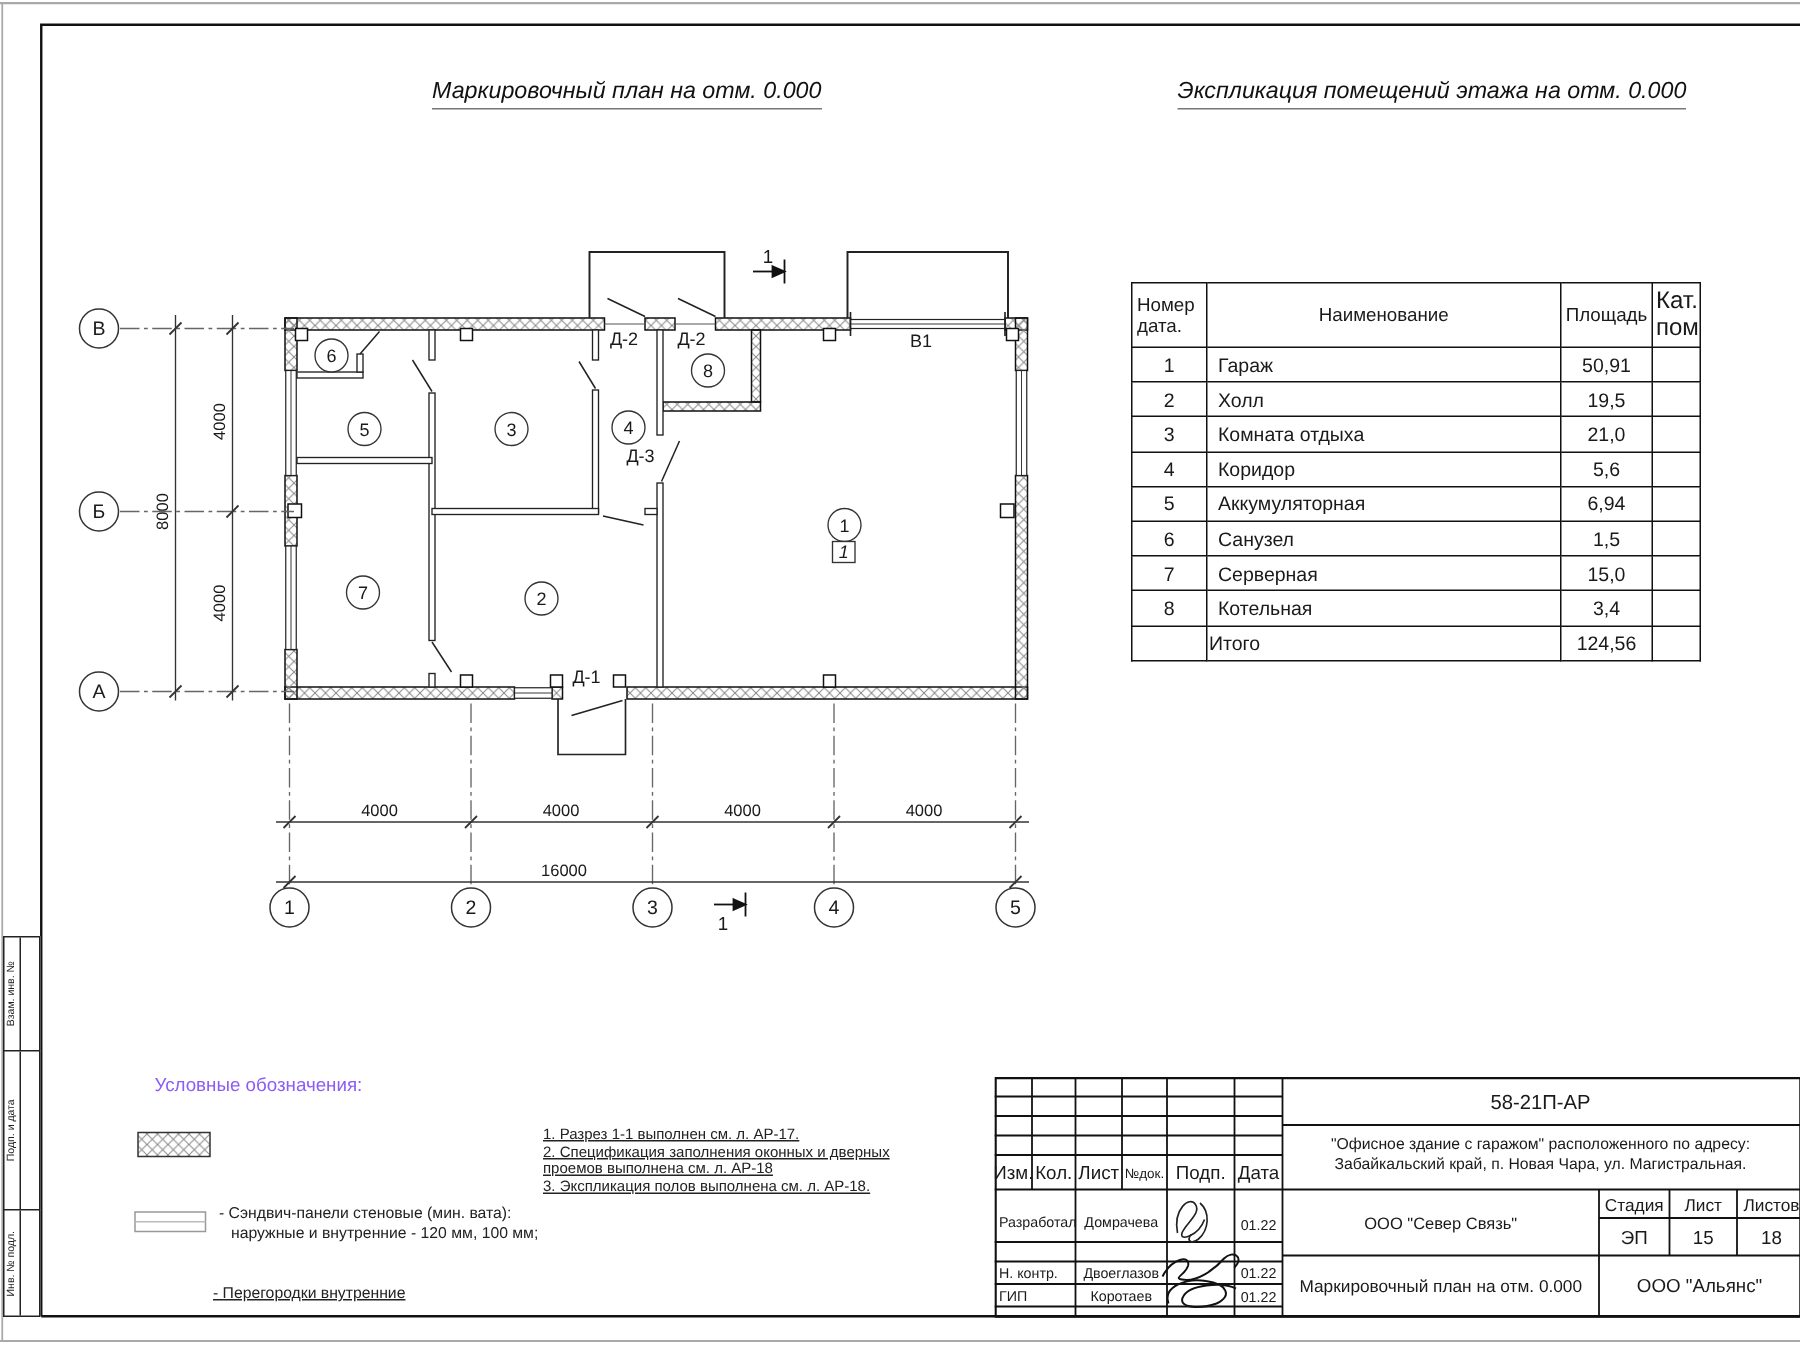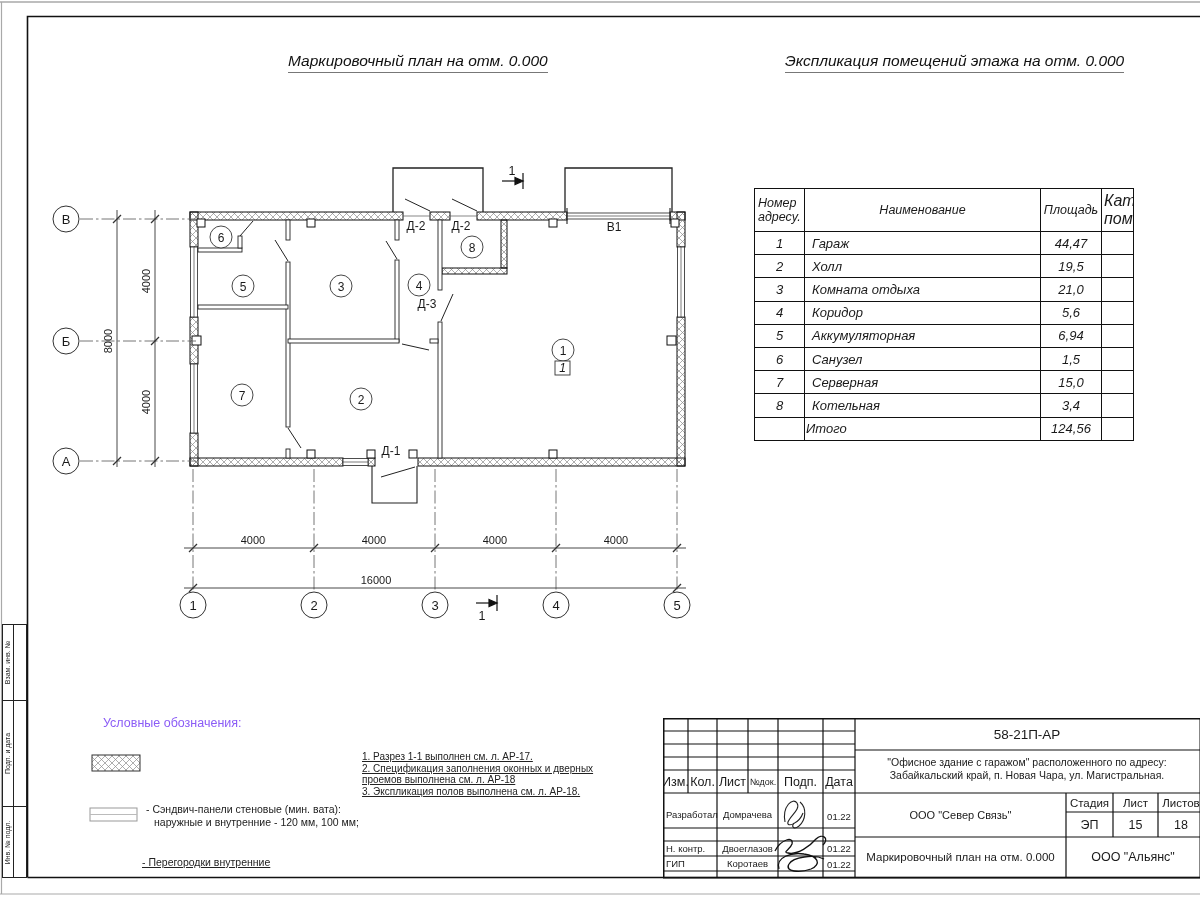--- a/index.html
+++ b/index.html
@@ -3,21 +3,21 @@
 <meta charset="utf-8">
 <style>
   html,body{margin:0;padding:0;}
   body{width:1200px;height:900px;position:relative;background:#fff;overflow:hidden;
        font-family:"Liberation Sans",sans-serif;color:#1a1a1a;}
   .abs{position:absolute;}
   
   .sheet-title{position:absolute;font-style:italic;font-size:15.5px;white-space:nowrap;
                border-bottom:1px solid #777;padding-bottom:2px;color:#111;}
   
-  #room-table{position:absolute;left:754px;top:188px;font-style:italic;}
+  #room-table{position:absolute;left:754px;top:188px;}
   #room-table table{border-collapse:collapse;table-layout:fixed;width:379px;background:#fff;}
   #room-table td,#room-table th{border:1.4px solid #111;font-weight:normal;overflow:hidden;white-space:nowrap;}
   #room-table th{height:40px;font-size:12.5px;line-height:1.15;}
   #room-table .h1{text-align:left;padding-left:3px;}
   #room-table .h4{font-size:16px;text-align:left;padding-left:2px;}
   #room-table td{height:20.2px;font-size:13px;}
   #room-table .c0{text-align:center;}
   #room-table .c1{text-align:left;padding-left:7px;}
   #room-table .c2{text-align:center;}
   #room-table .total-label{padding-right:10px;}
@@ -255,31 +255,31 @@
 <div id="room-table">
   <table>
     <colgroup>
         <col style="width:50px">
         <col style="width:236px">
         <col style="width:61px">
         <col style="width:32px">
       </colgroup>
     <thead>
       <tr>
-        <th class="h1"><span>Номер</span><br><span>адресу.</span></th>
+        <th class="h1"><span>Номер</span><br><span>дата.</span></th>
         <th>Наименование</th>
         <th>Площадь</th>
         <th class="h4"><span>Кат.</span><br><span>пом.</span></th>
       </tr>
     </thead>
     <tbody>
         <tr>
           <td class="c0">1</td>
           <td class="c1">Гараж</td>
-          <td class="c2">44,47</td>
+          <td class="c2">50,91</td>
           <td class="c3"></td>
         </tr>
         <tr>
           <td class="c0">2</td>
           <td class="c1">Холл</td>
           <td class="c2">19,5</td>
           <td class="c3"></td>
         </tr>
         <tr>
           <td class="c0">3</td>

